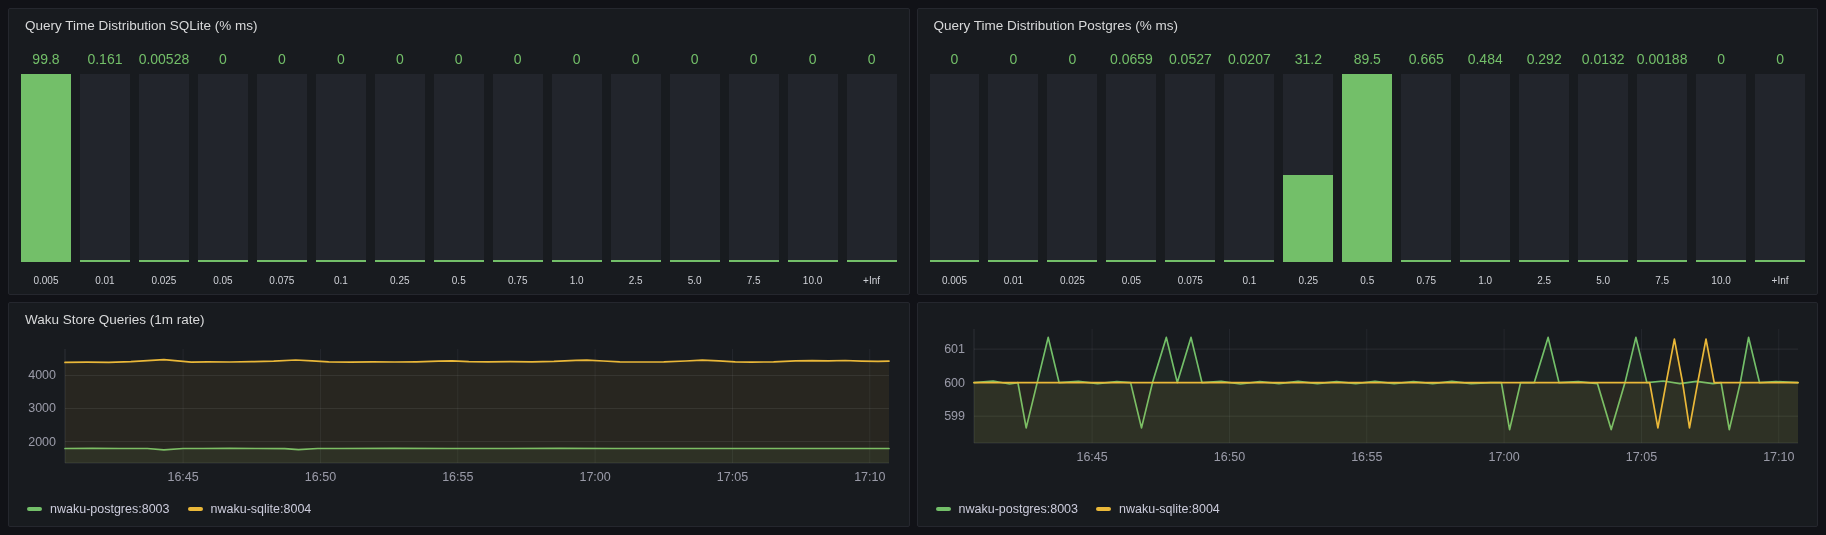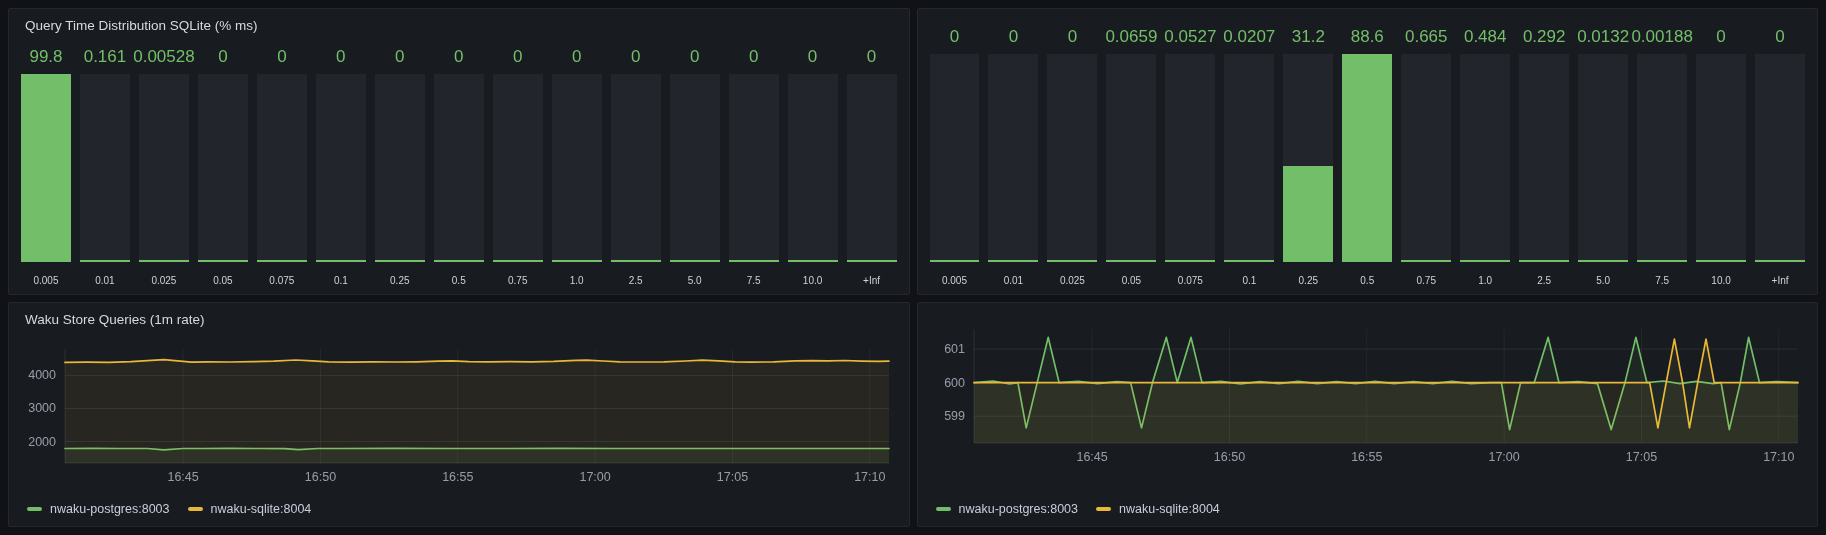--- a/index.html
+++ b/index.html
@@ -33,21 +33,21 @@
     white-space:nowrap;cursor:pointer;
   }
   
   .bars{
     flex:1;display:flex;gap:9px;
     padding:0 2px;margin-top:2px;min-height:0;
   }
   .bar-col{flex:1;display:flex;flex-direction:column;min-width:0;}
   .bar-val{
     height:30px;display:flex;align-items:flex-end;justify-content:center;
-    padding-bottom:7px;color:#73bf69;font-size:17px;white-space:nowrap;
+    padding-bottom:7px;color:#73bf69;font-size:14px;white-space:nowrap;
   }
   .bar-box{flex:1;background:#22252c;position:relative;overflow:hidden;}
   .bar-fill{position:absolute;bottom:0;left:0;right:0;background:#73bf69;min-height:2px;}
   .bar-cat{
     height:24px;display:flex;align-items:flex-end;justify-content:center;
     color:#d0d2d8;font-size:10px;white-space:nowrap;
   }
   
   .tsarea{flex:1;min-height:0;margin-top:2px;}
   .legend{
@@ -168,20 +168,21 @@
           <div class="bar-val">0</div>
           <div class="bar-box">
             <div class="bar-fill" style="background: rgb(115, 191, 105); height: 0%;"></div>
           </div>
           <div class="bar-cat">+Inf</div>
         </div>
       </div>
   </section>
 
   <section class="panel">
+    <h2 class="ptitle">Query Time Distribution Postgres (% ms)</h2>
     <div class="bars">
         <div class="bar-col">
           <div class="bar-val">0</div>
           <div class="bar-box">
             <div class="bar-fill" style="background: rgb(115, 191, 105); height: 0%;"></div>
           </div>
           <div class="bar-cat">0.005</div>
         </div>
         <div class="bar-col">
           <div class="bar-val">0</div>
@@ -219,21 +220,21 @@
           <div class="bar-cat">0.1</div>
         </div>
         <div class="bar-col">
           <div class="bar-val">31.2</div>
           <div class="bar-box">
             <div class="bar-fill" style="background: rgb(115, 191, 105); height: 46.3596%;"></div>
           </div>
           <div class="bar-cat">0.25</div>
         </div>
         <div class="bar-col">
-          <div class="bar-val">88.6</div>
+          <div class="bar-val">89.5</div>
           <div class="bar-box">
             <div class="bar-fill" style="background: rgb(115, 191, 105); height: 100%;"></div>
           </div>
           <div class="bar-cat">0.5</div>
         </div>
         <div class="bar-col">
           <div class="bar-val">0.665</div>
           <div class="bar-box">
             <div class="bar-fill" style="background: rgb(115, 191, 105); height: 0.988113%;"></div>
           </div>

